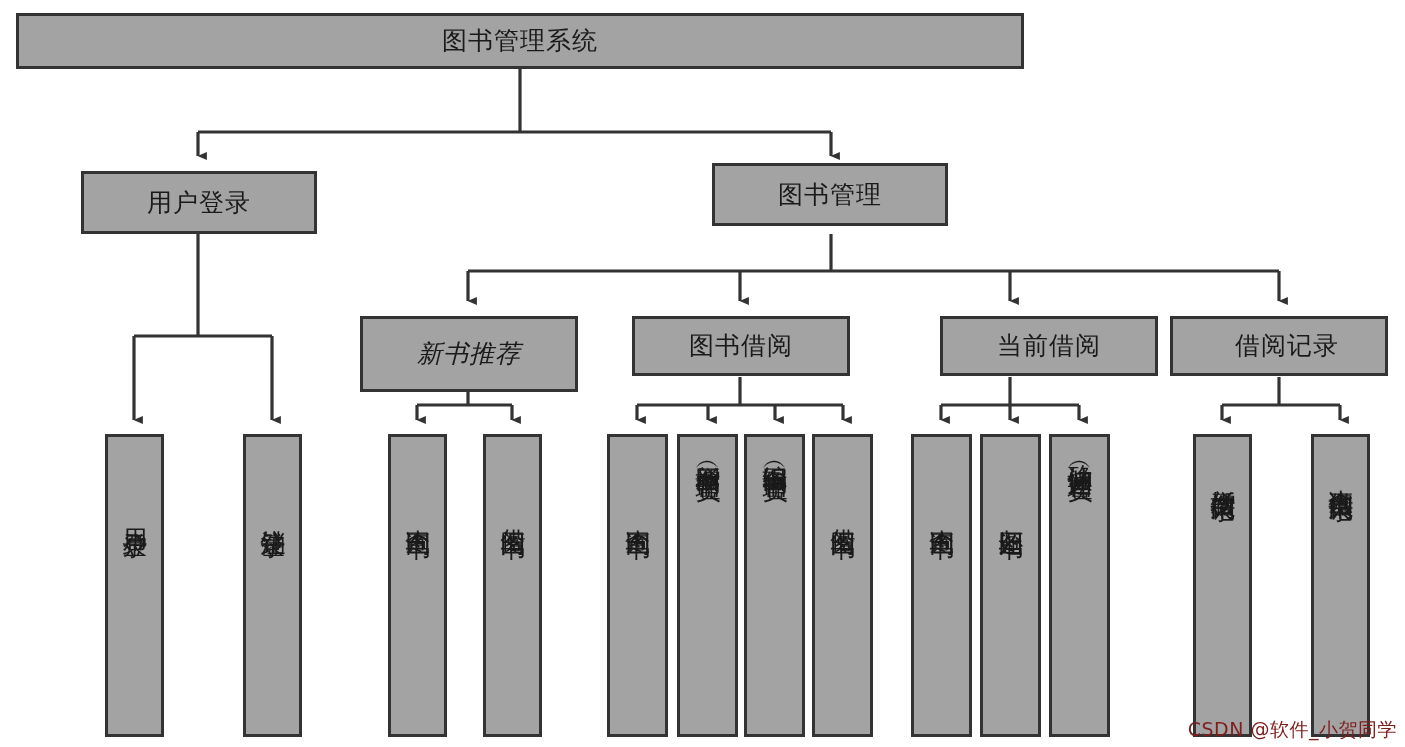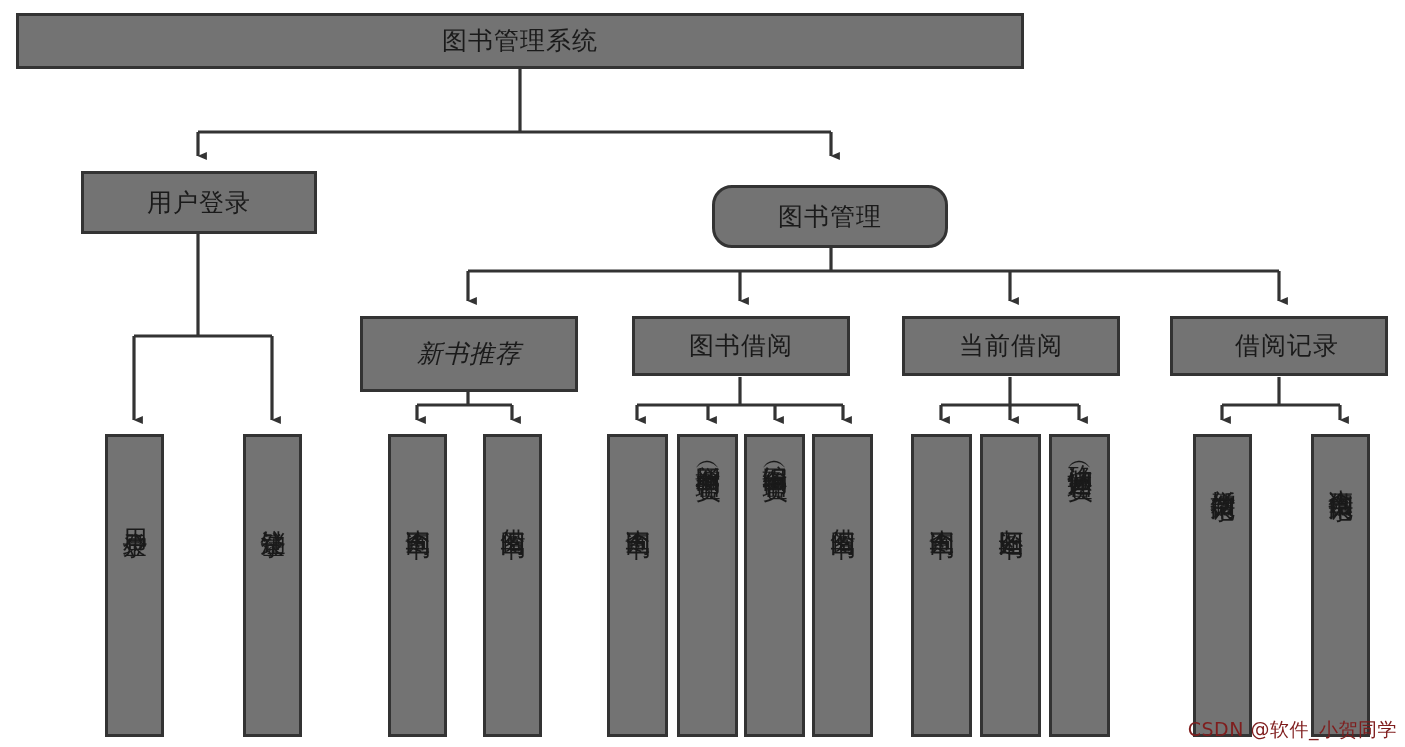--- a/index.html
+++ b/index.html
@@ -18,21 +18,21 @@
   }
   #edges{
     position:absolute;
     left:0;top:0;
     width:1405px;height:747px;
     pointer-events:none;
   }
   .node{
     position:absolute;
     box-sizing:border-box;
-    background:#737373;
+    background:#a3a3a3;
     border:3px solid #333333;
     display:flex;
     align-items:center;
     justify-content:center;
     color:#1a1a1a;
     text-align:center;
   }
   .node.h{
     font-size:25px;
     letter-spacing:1px;
@@ -122,33 +122,33 @@
   </svg>
 
   <div class="node root h" style="left:16px;top:13px;width:1008px;height:56px;">
     <span>图书管理系统</span>
   </div>
 
   <div class="node h" style="left:81px;top:171px;width:236px;height:63px;">
     <span>用户登录</span>
   </div>
 
-  <div class="node h" style="left:712px;top:185px;width:236px;height:63px;border-radius:20px;">
+  <div class="node h" style="left:712px;top:163px;width:236px;height:63px;">
     <span>图书管理</span>
   </div>
 
   <div class="node h" style="left:360px;top:316px;width:218px;height:76px;font-style:italic;">
     <span>新书推荐</span>
   </div>
 
   <div class="node h" style="left:632px;top:316px;width:218px;height:60px;">
     <span>图书借阅</span>
   </div>
 
-  <div class="node h" style="left:902px;top:316px;width:218px;height:60px;">
+  <div class="node h" style="left:940px;top:316px;width:218px;height:60px;">
     <span>当前借阅</span>
   </div>
 
   <div class="node h" style="left:1170px;top:316px;width:218px;height:60px;padding-left:16px;">
     <span>借阅记录</span>
   </div>
 
   <div class="node v" style="left:105px;top:434px;width:59px;height:303px;padding-top:72px;">
     <span class="vtext">用户登录</span>
   </div>

